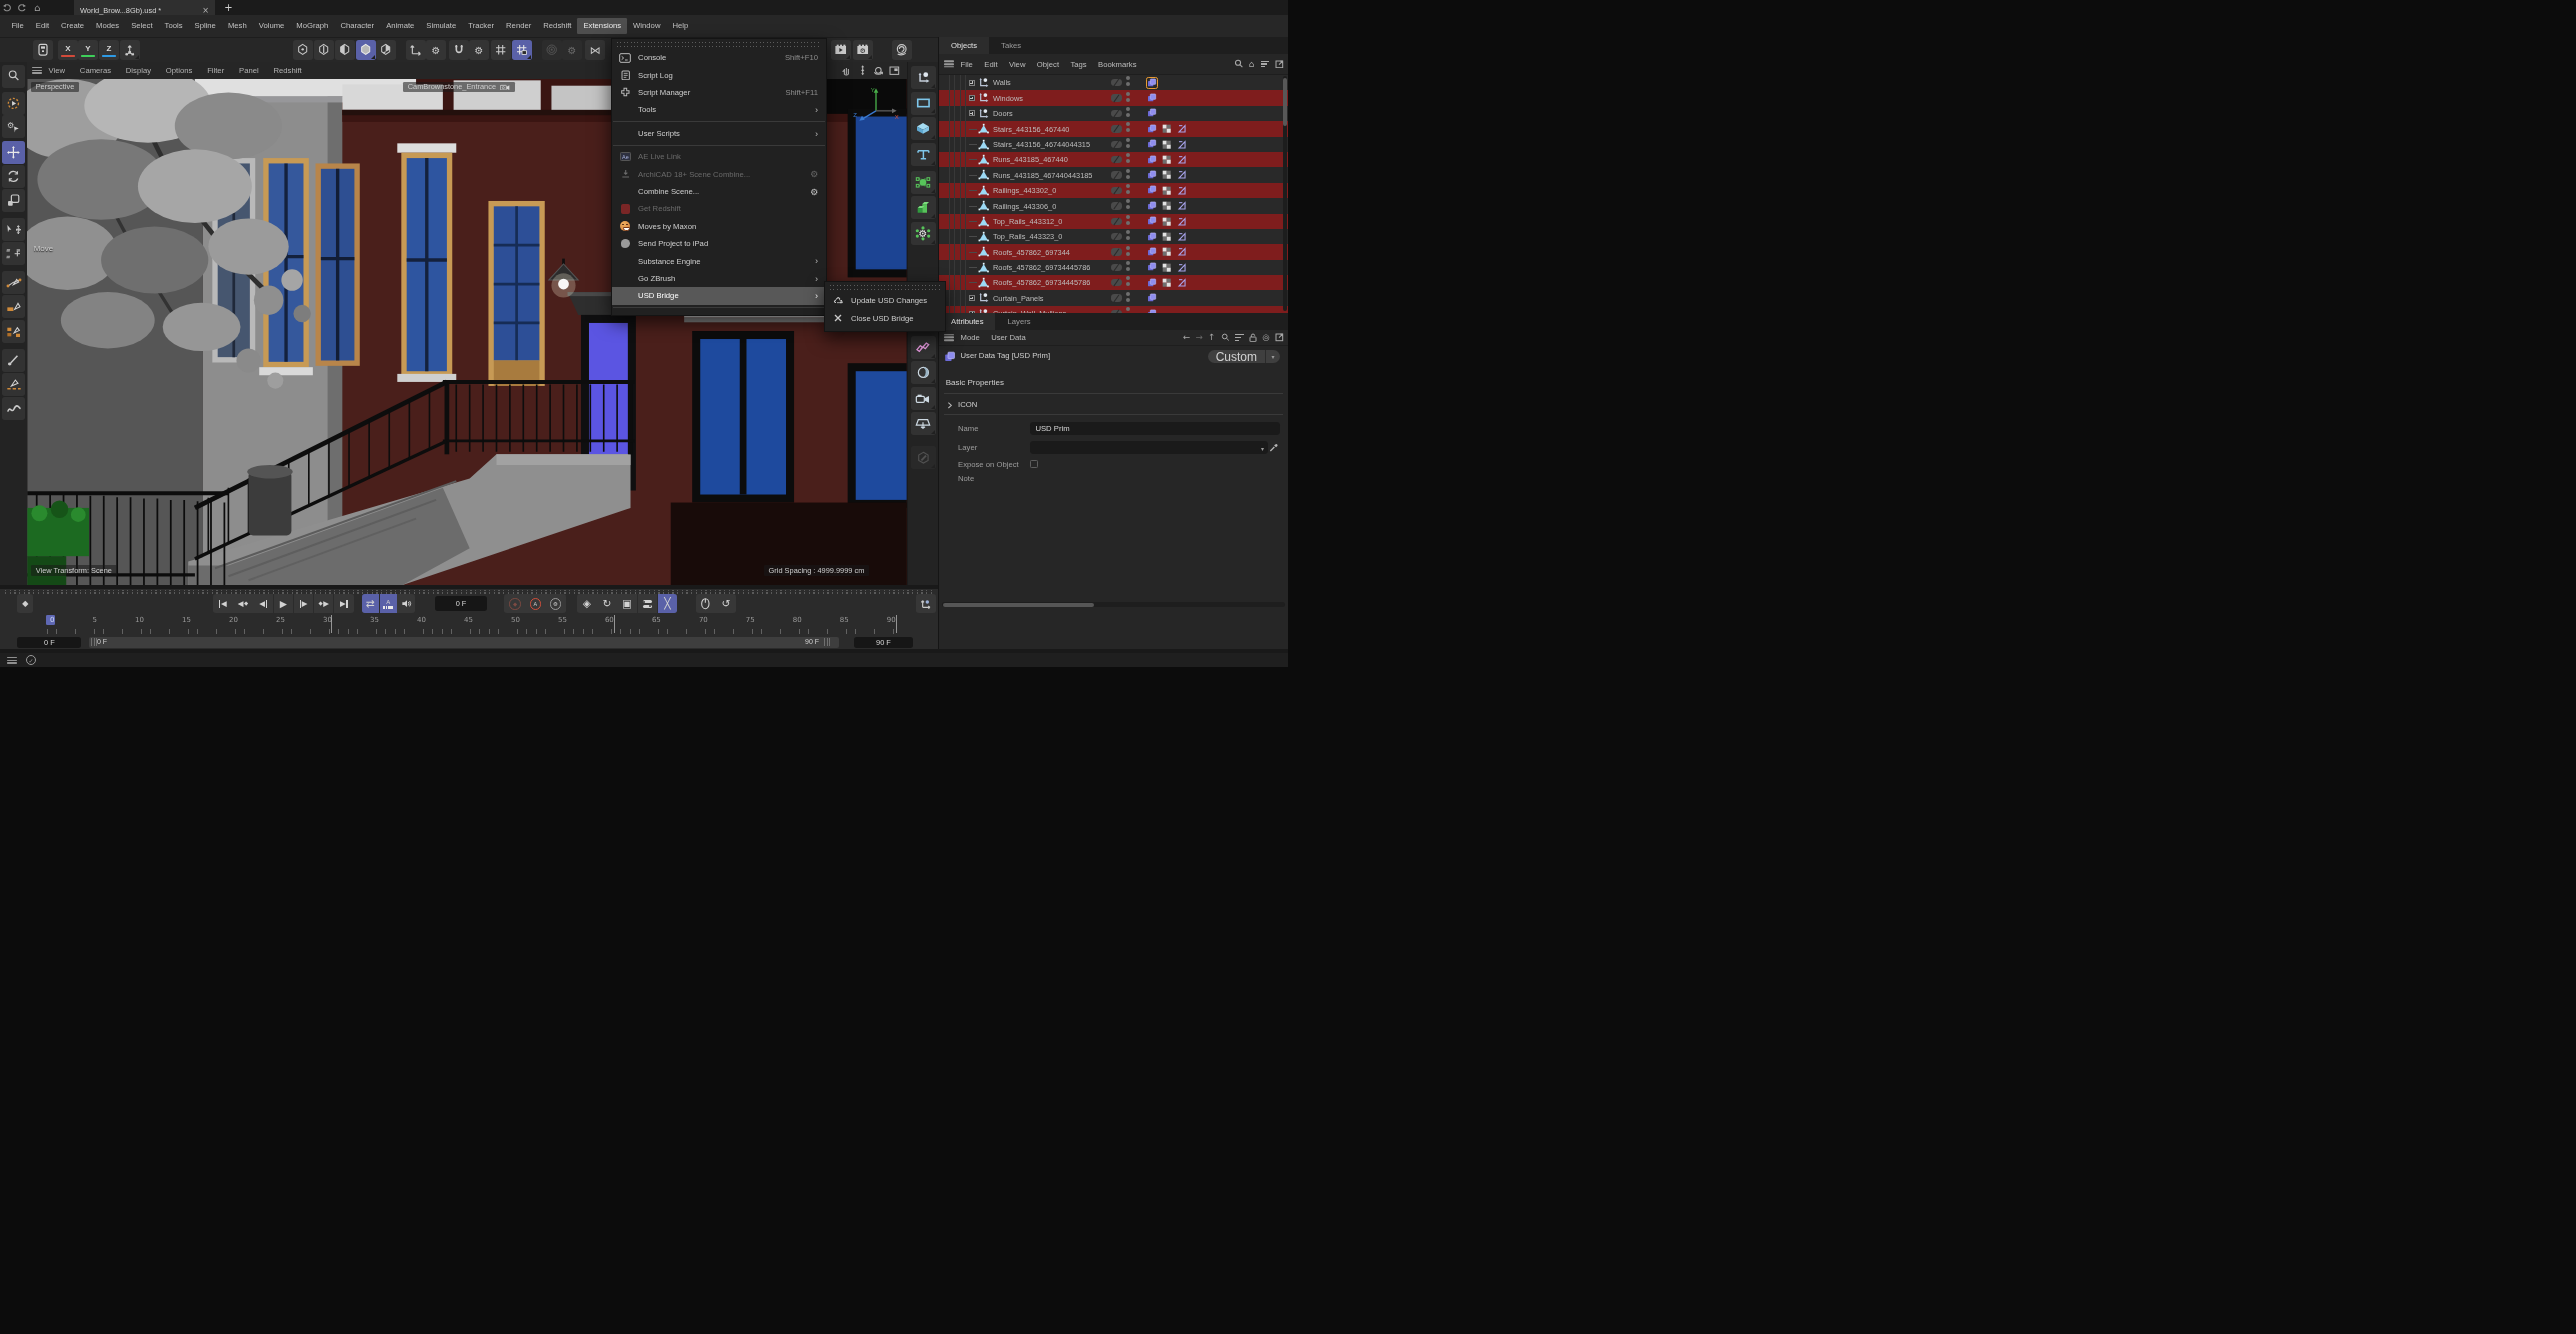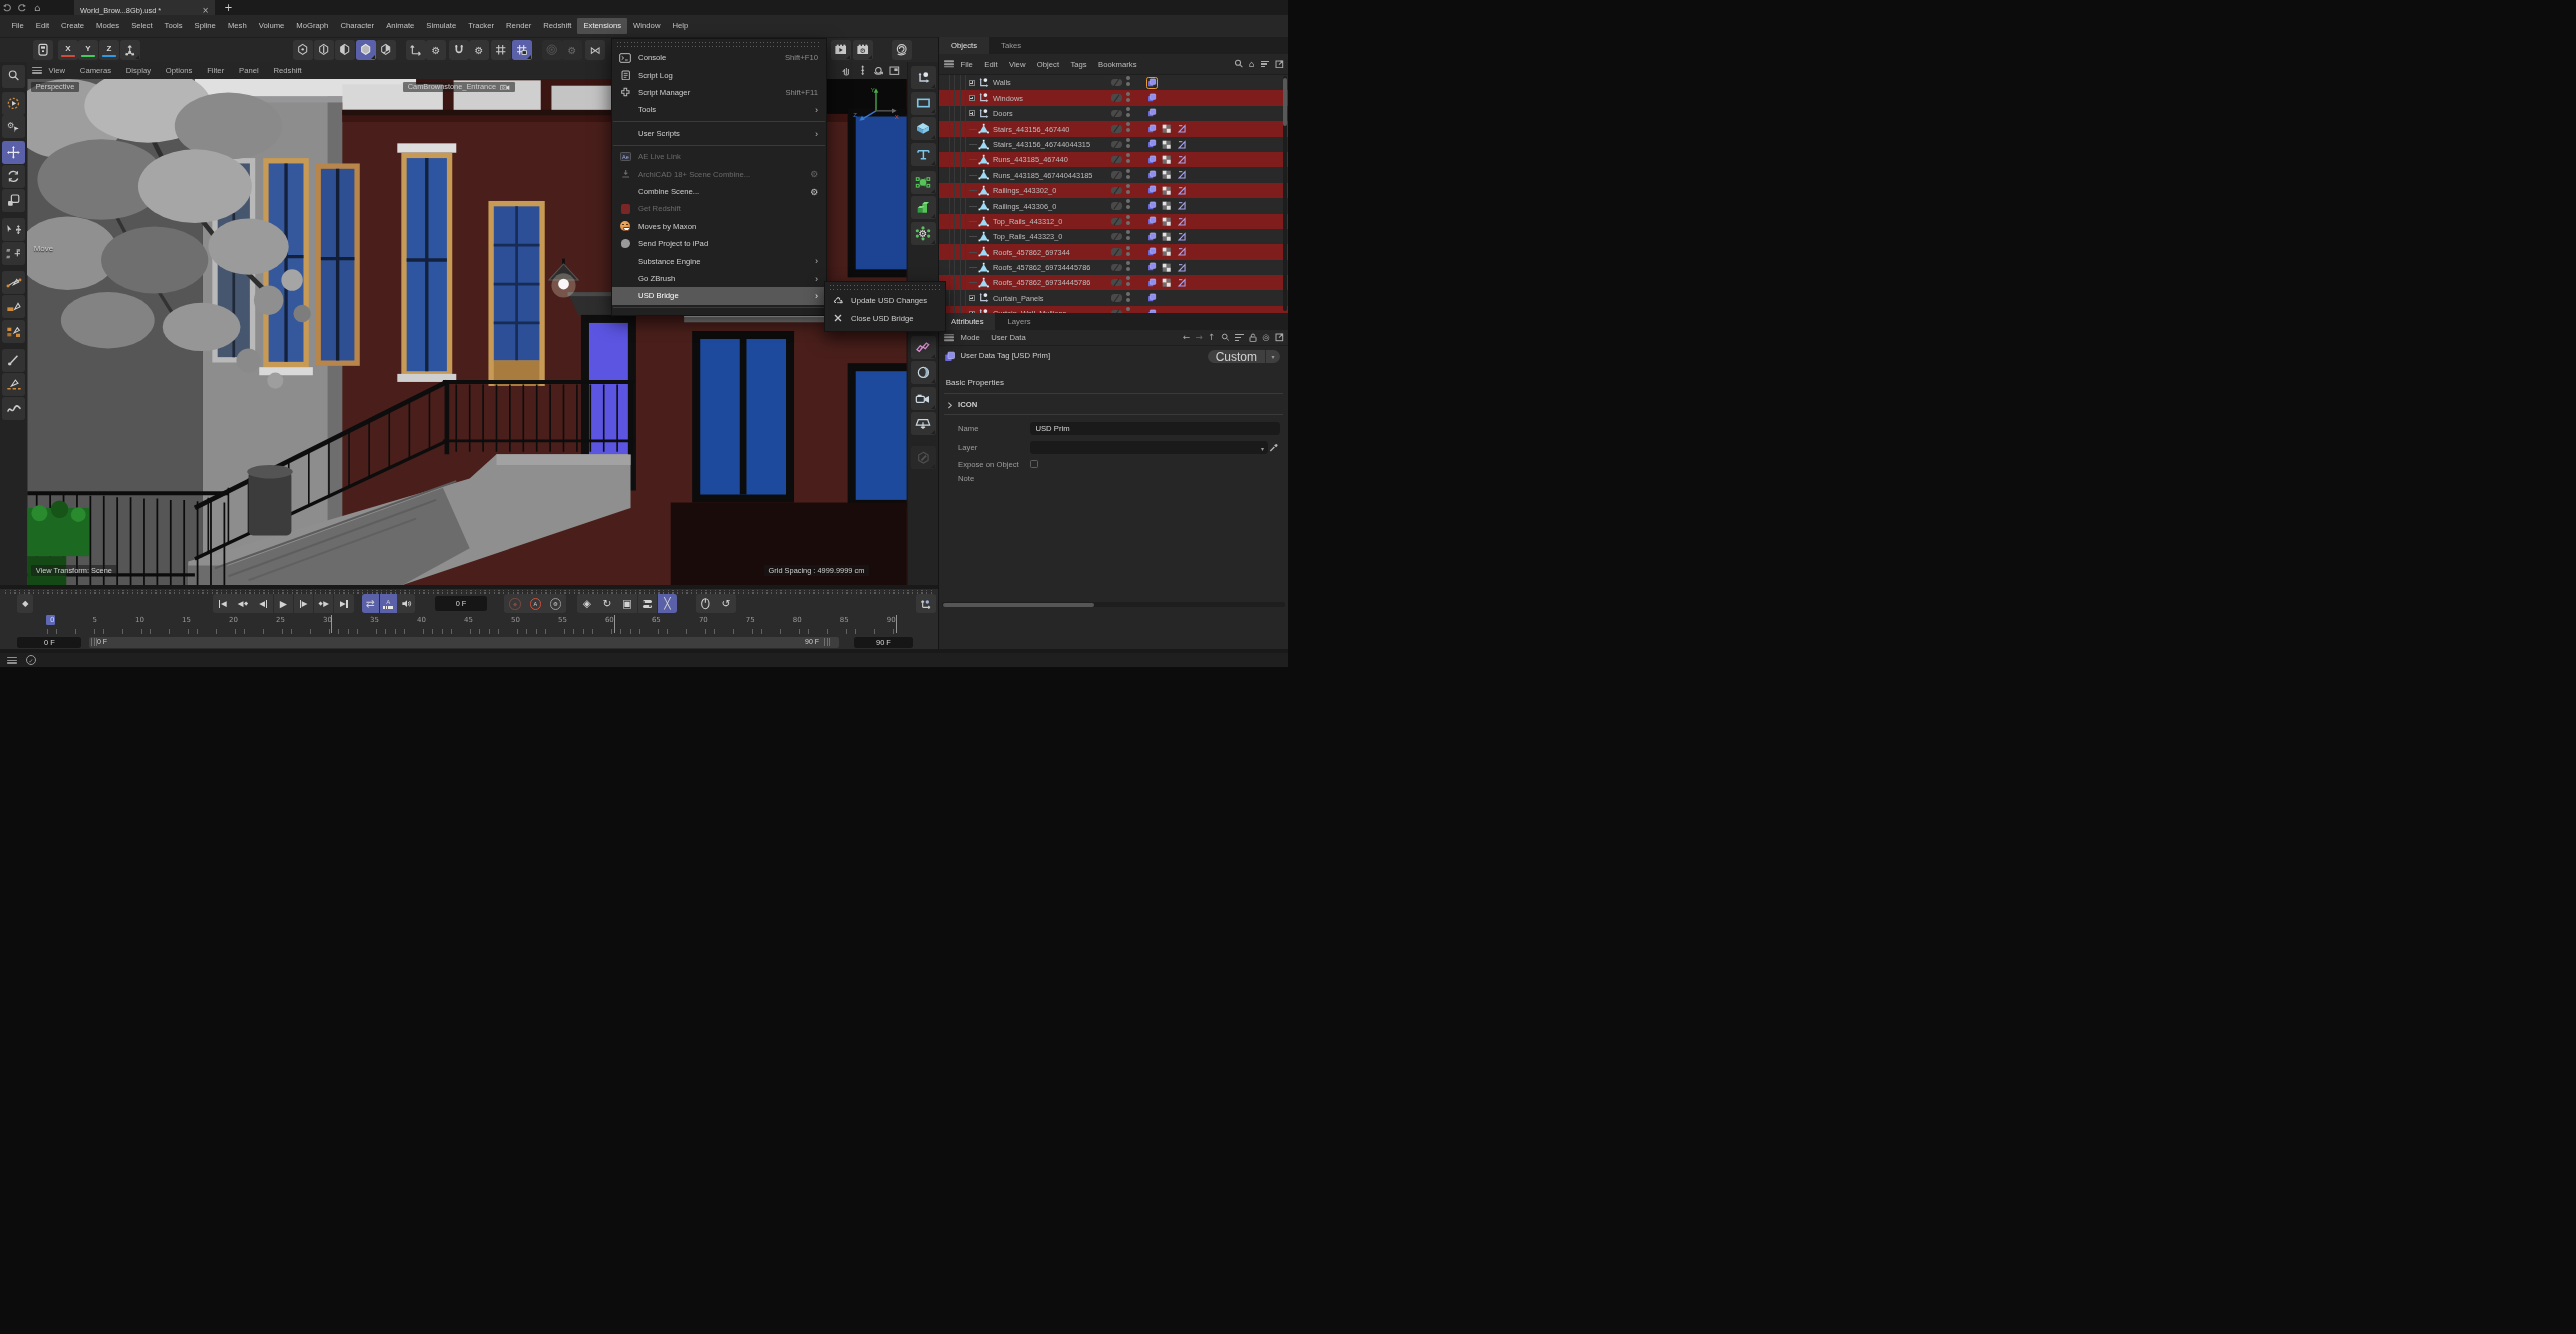--- a/index.html
+++ b/index.html
@@ -1450,21 +1450,21 @@
           </span>
       </div>
       <div class="arow" style="top:29.5px">
           <span class="alabel section-h" style="left:6.7px">Basic Properties</span>
         </div>
       <div class="hdiv" style="top:47px"></div>
       <div class="arow" style="top:51px">
         <svg width="5.4" height="6.7" viewBox="0 0 8 10" style="position:absolute;left:8px;top:5.4px">
             <path d="M2 1 L6.5 5 L2 9" fill="none" stroke="#b5b5b5" stroke-width="1.6"></path>
           </svg>
-        <span class="alabel" style="left:19px;color:#cfcfcf;font-weight:bold">ICON</span>
+        <span class="alabel" style="left:19px;color:#cfcfcf;font-weight:normal">ICON</span>
       </div>
       <div class="hdiv" style="top:68px"></div>
 
       <div class="arow" style="top:75px">
         <span class="alabel">Name</span>
         <input class="ainput" value="USD Prim" style="">
       </div>
       <div class="arow" style="top:94px">
         <span class="alabel">Layer</span>
         <span class="aselect"></span>

